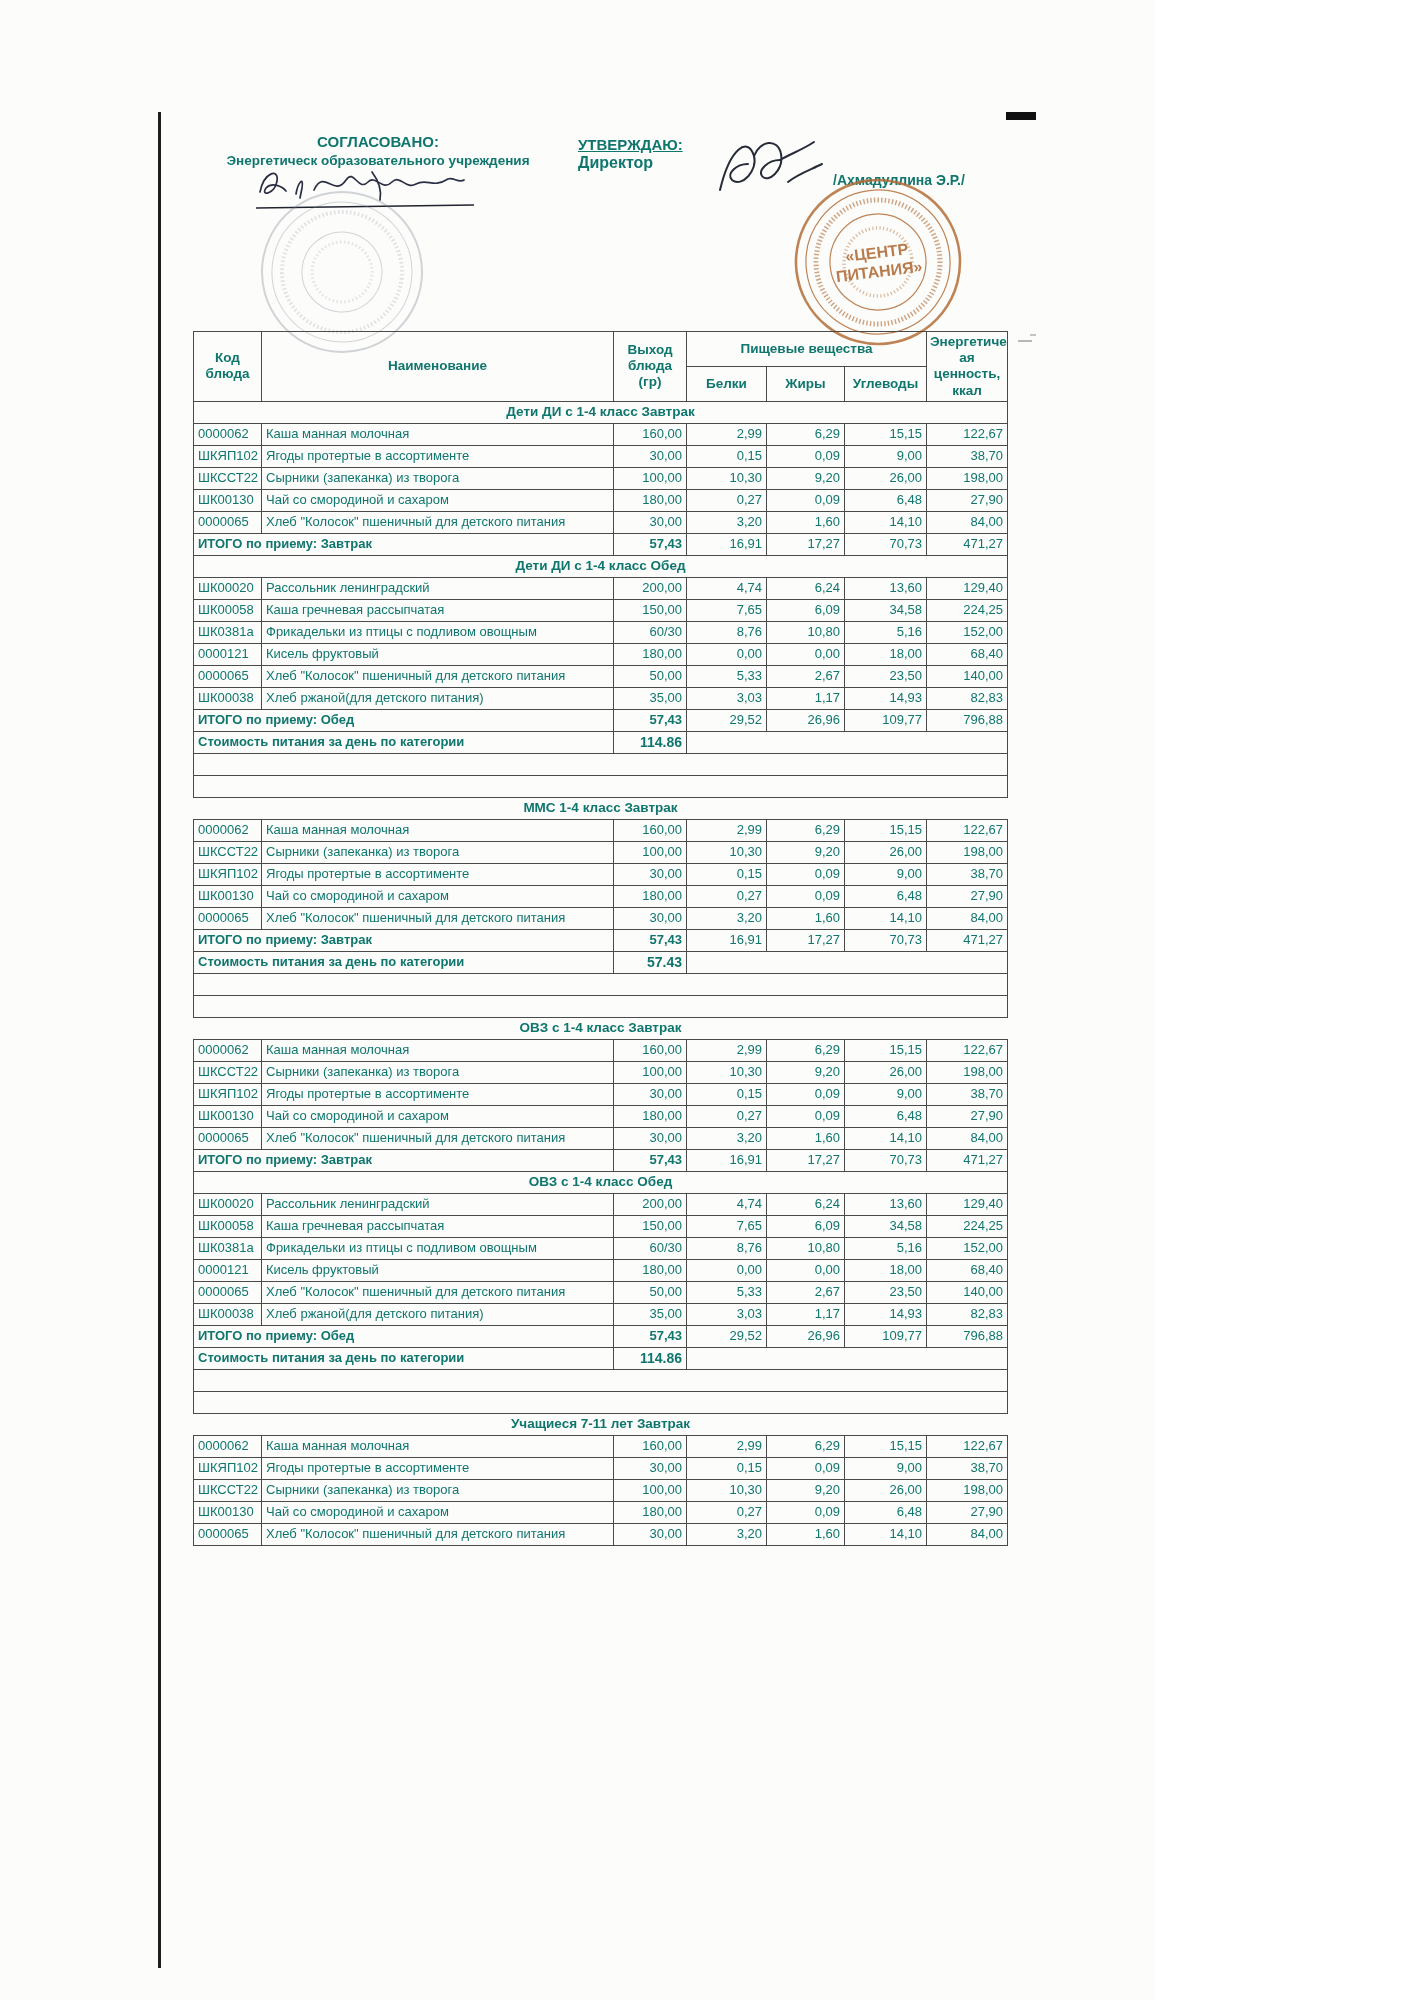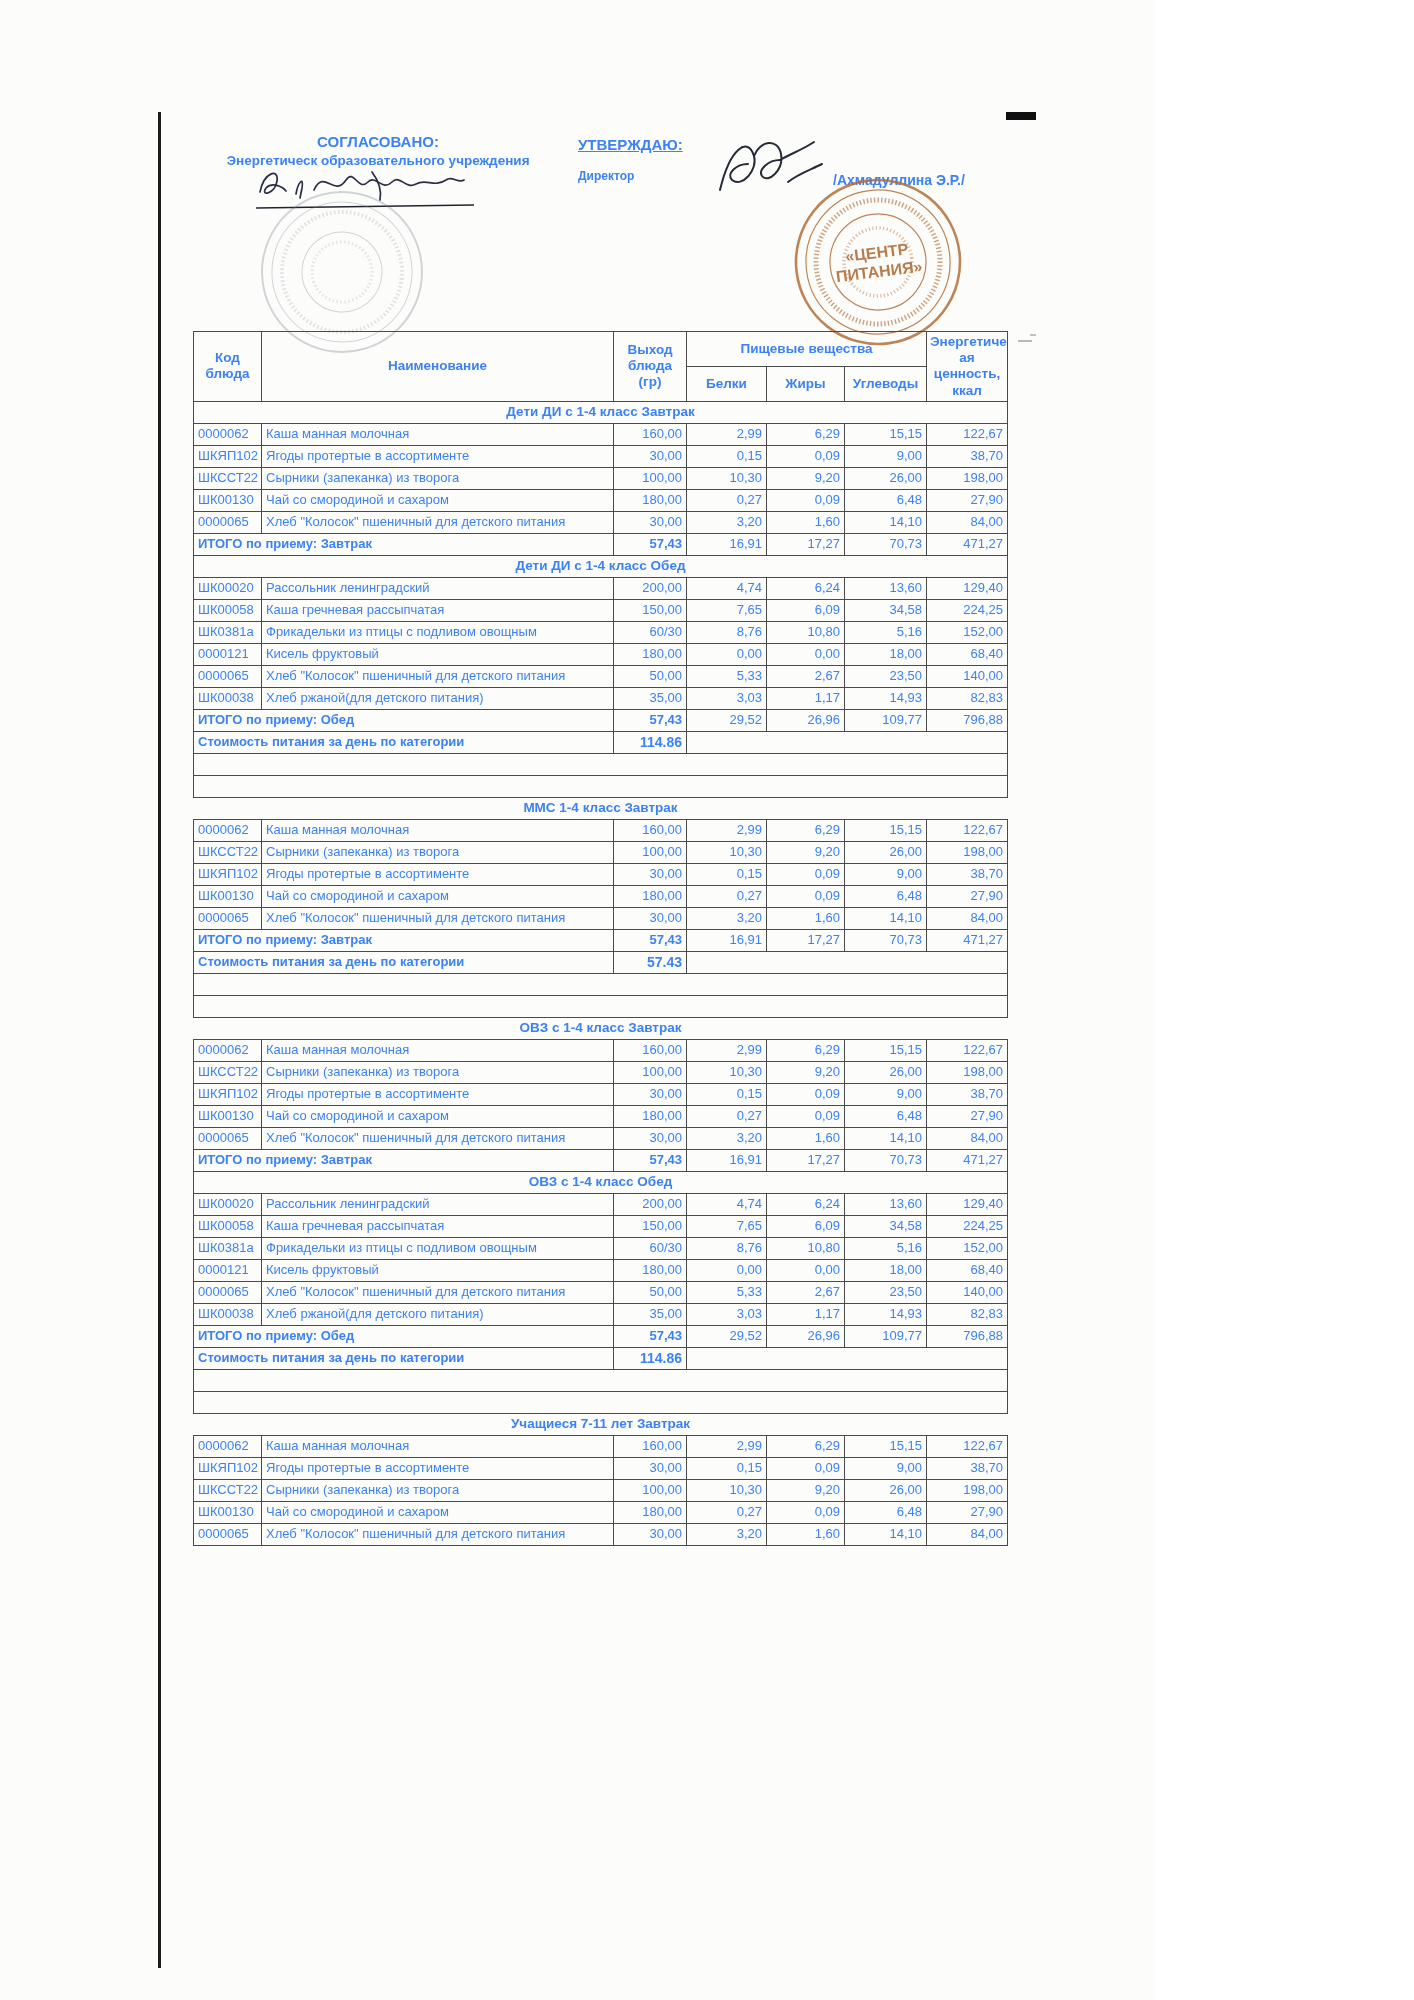--- a/index.html
+++ b/index.html
@@ -1,36 +1,36 @@
 <!DOCTYPE html>
 <html><head>
 <meta charset="utf-8">
 <style>
   html,body{margin:0;padding:0;background:#ffffff;}
   .page{
     position:relative;
     width:1154px;height:2000px;
     background:#fcfcfa;
     font-family:"Liberation Sans", sans-serif;
-    color:#3b82f6;
+    color:#0f766e;
     overflow:hidden;
   }
   
   .scan-edge{position:absolute;left:158px;top:112px;width:3px;height:1856px;background:#1d1d1d;}
   .corner-mark{position:absolute;left:1006px;top:112px;width:30px;height:8px;background:#101010;}
   .stray-mark{position:absolute;left:1018px;top:340px;width:14px;height:2px;background:#b9b9b4;}
   .stray-mark2{position:absolute;left:1030px;top:334px;width:6px;height:2px;background:#c4c4bd;}
 
   
   .agreed-block{position:absolute;left:226px;top:133px;width:304px;text-align:center;}
   .agreed-title{font-size:15px;font-weight:bold;}
   .agreed-subtitle{font-size:13.5px;font-weight:bold;margin-top:3px;}
   .approved-block{position:absolute;left:578px;top:136px;text-align:left;}
   .approved-title{font-size:15px;font-weight:bold;text-decoration:underline;}
-  .approved-subtitle{font-size:12px;font-weight:bold;margin-top:16px;}
+  .approved-subtitle{font-size:16px;font-weight:bold;margin-top:1px;}
   .approver-name{position:absolute;left:833px;top:172px;font-size:14px;font-weight:bold;}
   .sig-left{position:absolute;left:252px;top:158px;width:235px;height:58px;}
   .sig-right{position:absolute;left:702px;top:130px;width:130px;height:75px;}
 
   
   .stamp-left{position:absolute;left:258px;top:188px;width:168px;height:168px;opacity:.30;transform:rotate(6deg);}
   .stamp-right{position:absolute;left:792px;top:176px;width:172px;height:172px;opacity:.82;transform:rotate(-7deg);}
 
   
   .menu-title-block{position:absolute;left:380px;top:218px;width:330px;text-align:center;}

